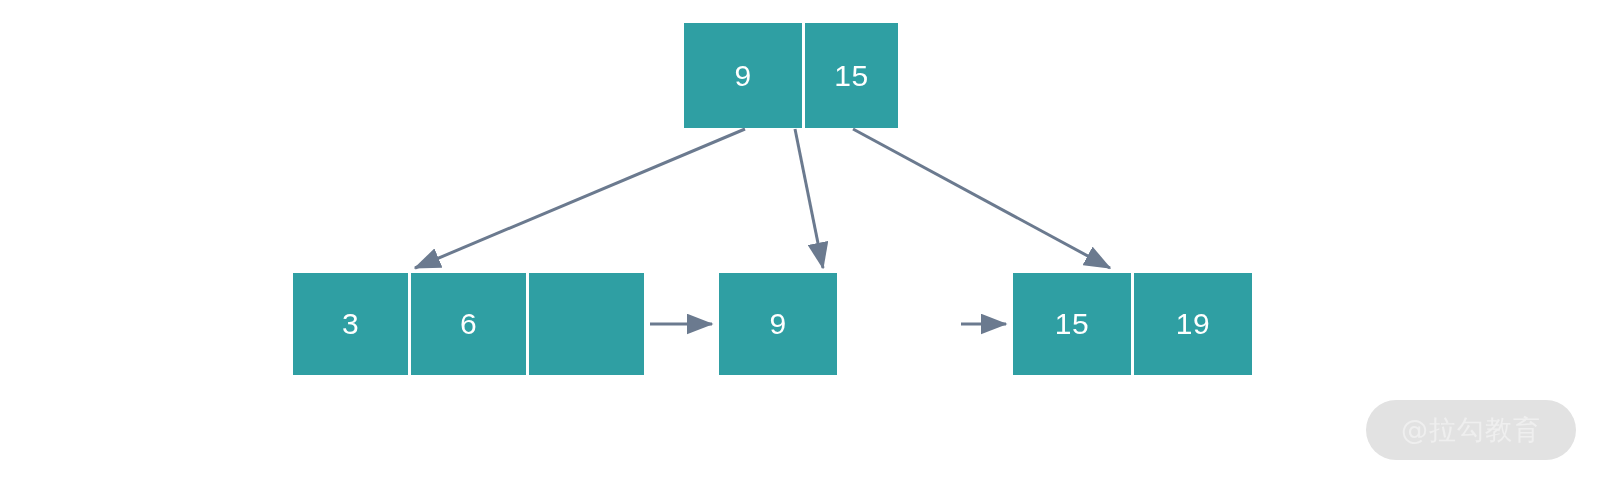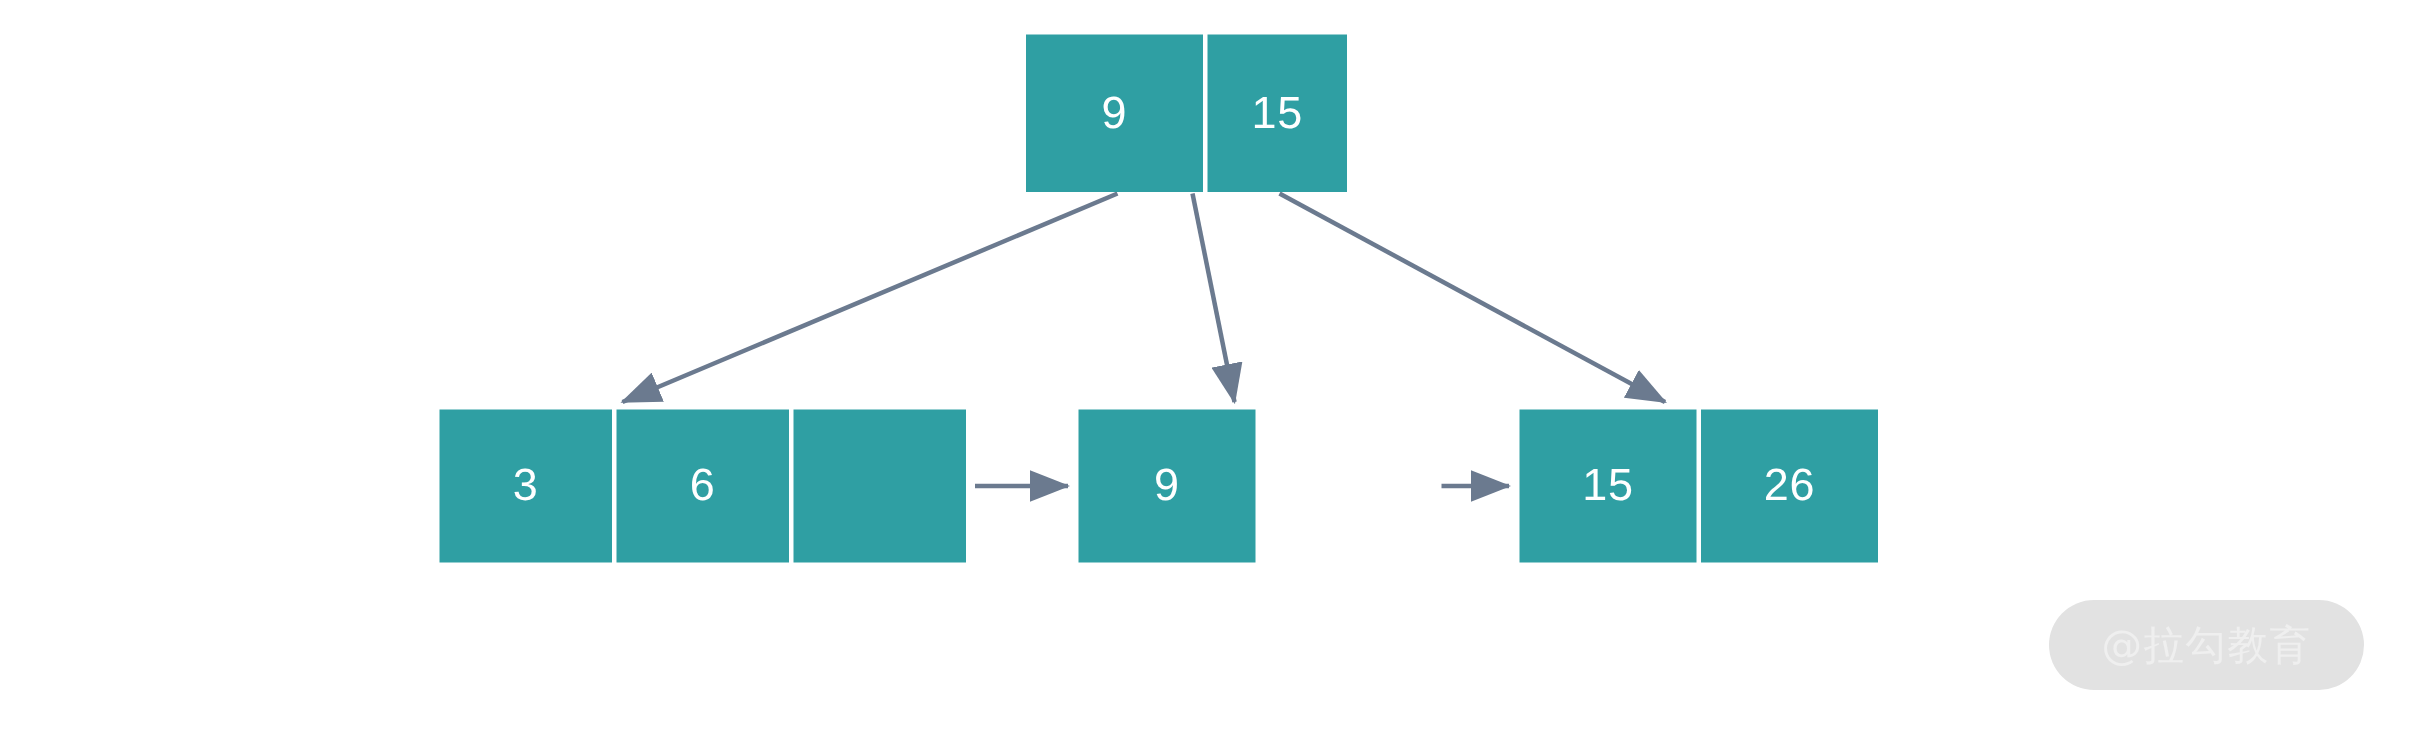--- a/index.html
+++ b/index.html
@@ -137,20 +137,20 @@
     <div class="cell">6</div>
     <div class="cell empty"></div>
   </div>
 
   <div class="node leaf" id="leaf-2">
     <div class="cell">9</div>
   </div>
 
   <div class="node leaf" id="leaf-3">
     <div class="cell">15</div>
-    <div class="cell">26</div>
+    <div class="cell">19</div>
   </div>
 
   <div id="watermark">
     <span id="watermark-text">@拉勾教育</span>
   </div>
 
 </div>
 
 </body></html>

